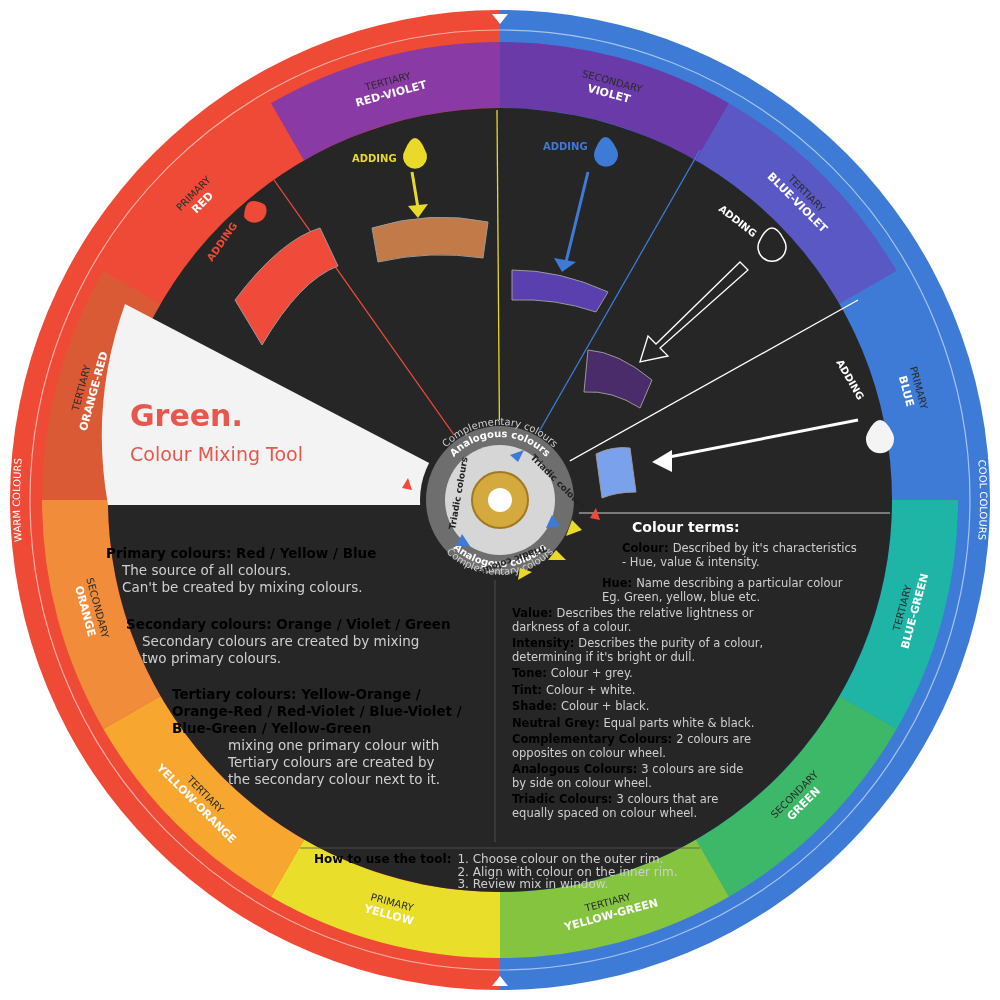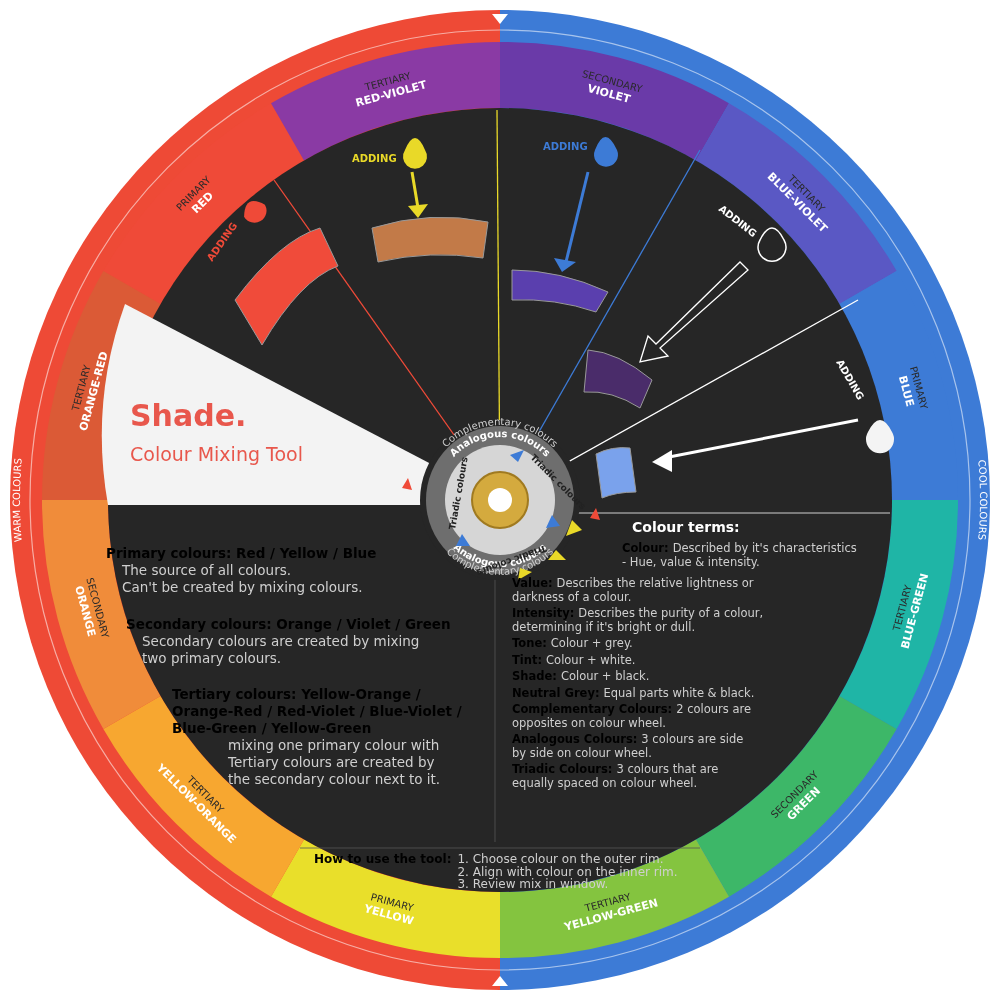--- a/index.html
+++ b/index.html
@@ -140,21 +140,21 @@
   </g>
 
   <polygon points="492,14 508,14 500,24" fill="#ffffff"></polygon>
   <polygon points="492,986 508,986 500,976" fill="#ffffff"></polygon>
 
   <text fill="#ffffff" font-size="10"><textPath href="#rimArcLeft" startOffset="50%" text-anchor="middle">WARM COLOURS</textPath></text>
   <text fill="#ffffff" font-size="10"><textPath href="#rimArcRight" startOffset="50%" text-anchor="middle">COOL COLOURS</textPath></text>
 </svg>
 
 <div id="brand">
-  <div id="brand-name">Shade.</div>
+  <div id="brand-name">Green.</div>
   <div id="brand-sub">Colour Mixing Tool</div>
 </div>
 
 <div class="txt lp" style="left:106px;top:545px;">
   <div class="b">Primary colours: Red / Yellow / Blue</div>
   <div class="body" style="padding-left:16px">The source of all colours.</div>
   <div class="body" style="padding-left:16px">Can't be created by mixing colours.</div>
 </div>
 <div class="txt lp" style="left:126px;top:616px;">
   <div class="b">Secondary colours: Orange / Violet / Green</div>
@@ -166,20 +166,21 @@
   <div class="b">Orange-Red / Red-Violet / Blue-Violet /</div>
   <div class="b">Blue-Green / Yellow-Green</div>
   <div class="body" style="padding-left:56px">mixing one primary colour with</div>
   <div class="body" style="padding-left:56px">Tertiary colours are created by</div>
   <div class="body" style="padding-left:56px">the secondary colour next to it.</div>
 </div>
 
 <div class="txt" style="left:632px;top:519px;font-size:14px;font-weight:bold;color:#fff;">Colour terms:</div>
 <div id="terms" class="txt rp" style="left:512px;top:542px;width:380px;">
     <div style="margin-bottom: 8px; padding-left: 110px;"><span class="b">Colour: </span><span class="body">Described by it's characteristics</span><br><span class="body">- Hue, value &amp; intensity.</span></div>
+    <div style="margin-bottom: 3px; padding-left: 90px;"><span class="b">Hue: </span><span class="body">Name describing a particular colour</span><br><span class="body">Eg. Green, yellow, blue etc.</span></div>
     <div style="margin-bottom: 3px; padding-left: 0px;"><span class="b">Value: </span><span class="body">Describes the relative lightness or</span><br><span class="body">darkness of a colour.</span></div>
     <div style="margin-bottom: 3px; padding-left: 0px;"><span class="b">Intensity: </span><span class="body">Describes the purity of a colour,</span><br><span class="body">determining if it's bright or dull.</span></div>
     <div style="margin-bottom: 3px; padding-left: 0px;"><span class="b">Tone: </span><span class="body">Colour + grey.</span></div>
     <div style="margin-bottom: 3px; padding-left: 0px;"><span class="b">Tint: </span><span class="body">Colour + white.</span></div>
     <div style="margin-bottom: 3px; padding-left: 0px;"><span class="b">Shade: </span><span class="body">Colour + black.</span></div>
     <div style="margin-bottom: 3px; padding-left: 0px;"><span class="b">Neutral Grey: </span><span class="body">Equal parts white &amp; black.</span></div>
     <div style="margin-bottom: 3px; padding-left: 0px;"><span class="b">Complementary Colours: </span><span class="body">2 colours are</span><br><span class="body">opposites on colour wheel.</span></div>
     <div style="margin-bottom: 3px; padding-left: 0px;"><span class="b">Analogous Colours: </span><span class="body">3 colours are side</span><br><span class="body">by side on colour wheel.</span></div>
     <div style="margin-bottom: 3px; padding-left: 0px;"><span class="b">Triadic Colours: </span><span class="body">3 colours that are</span><br><span class="body">equally spaced on colour wheel.</span></div>
   </div>

